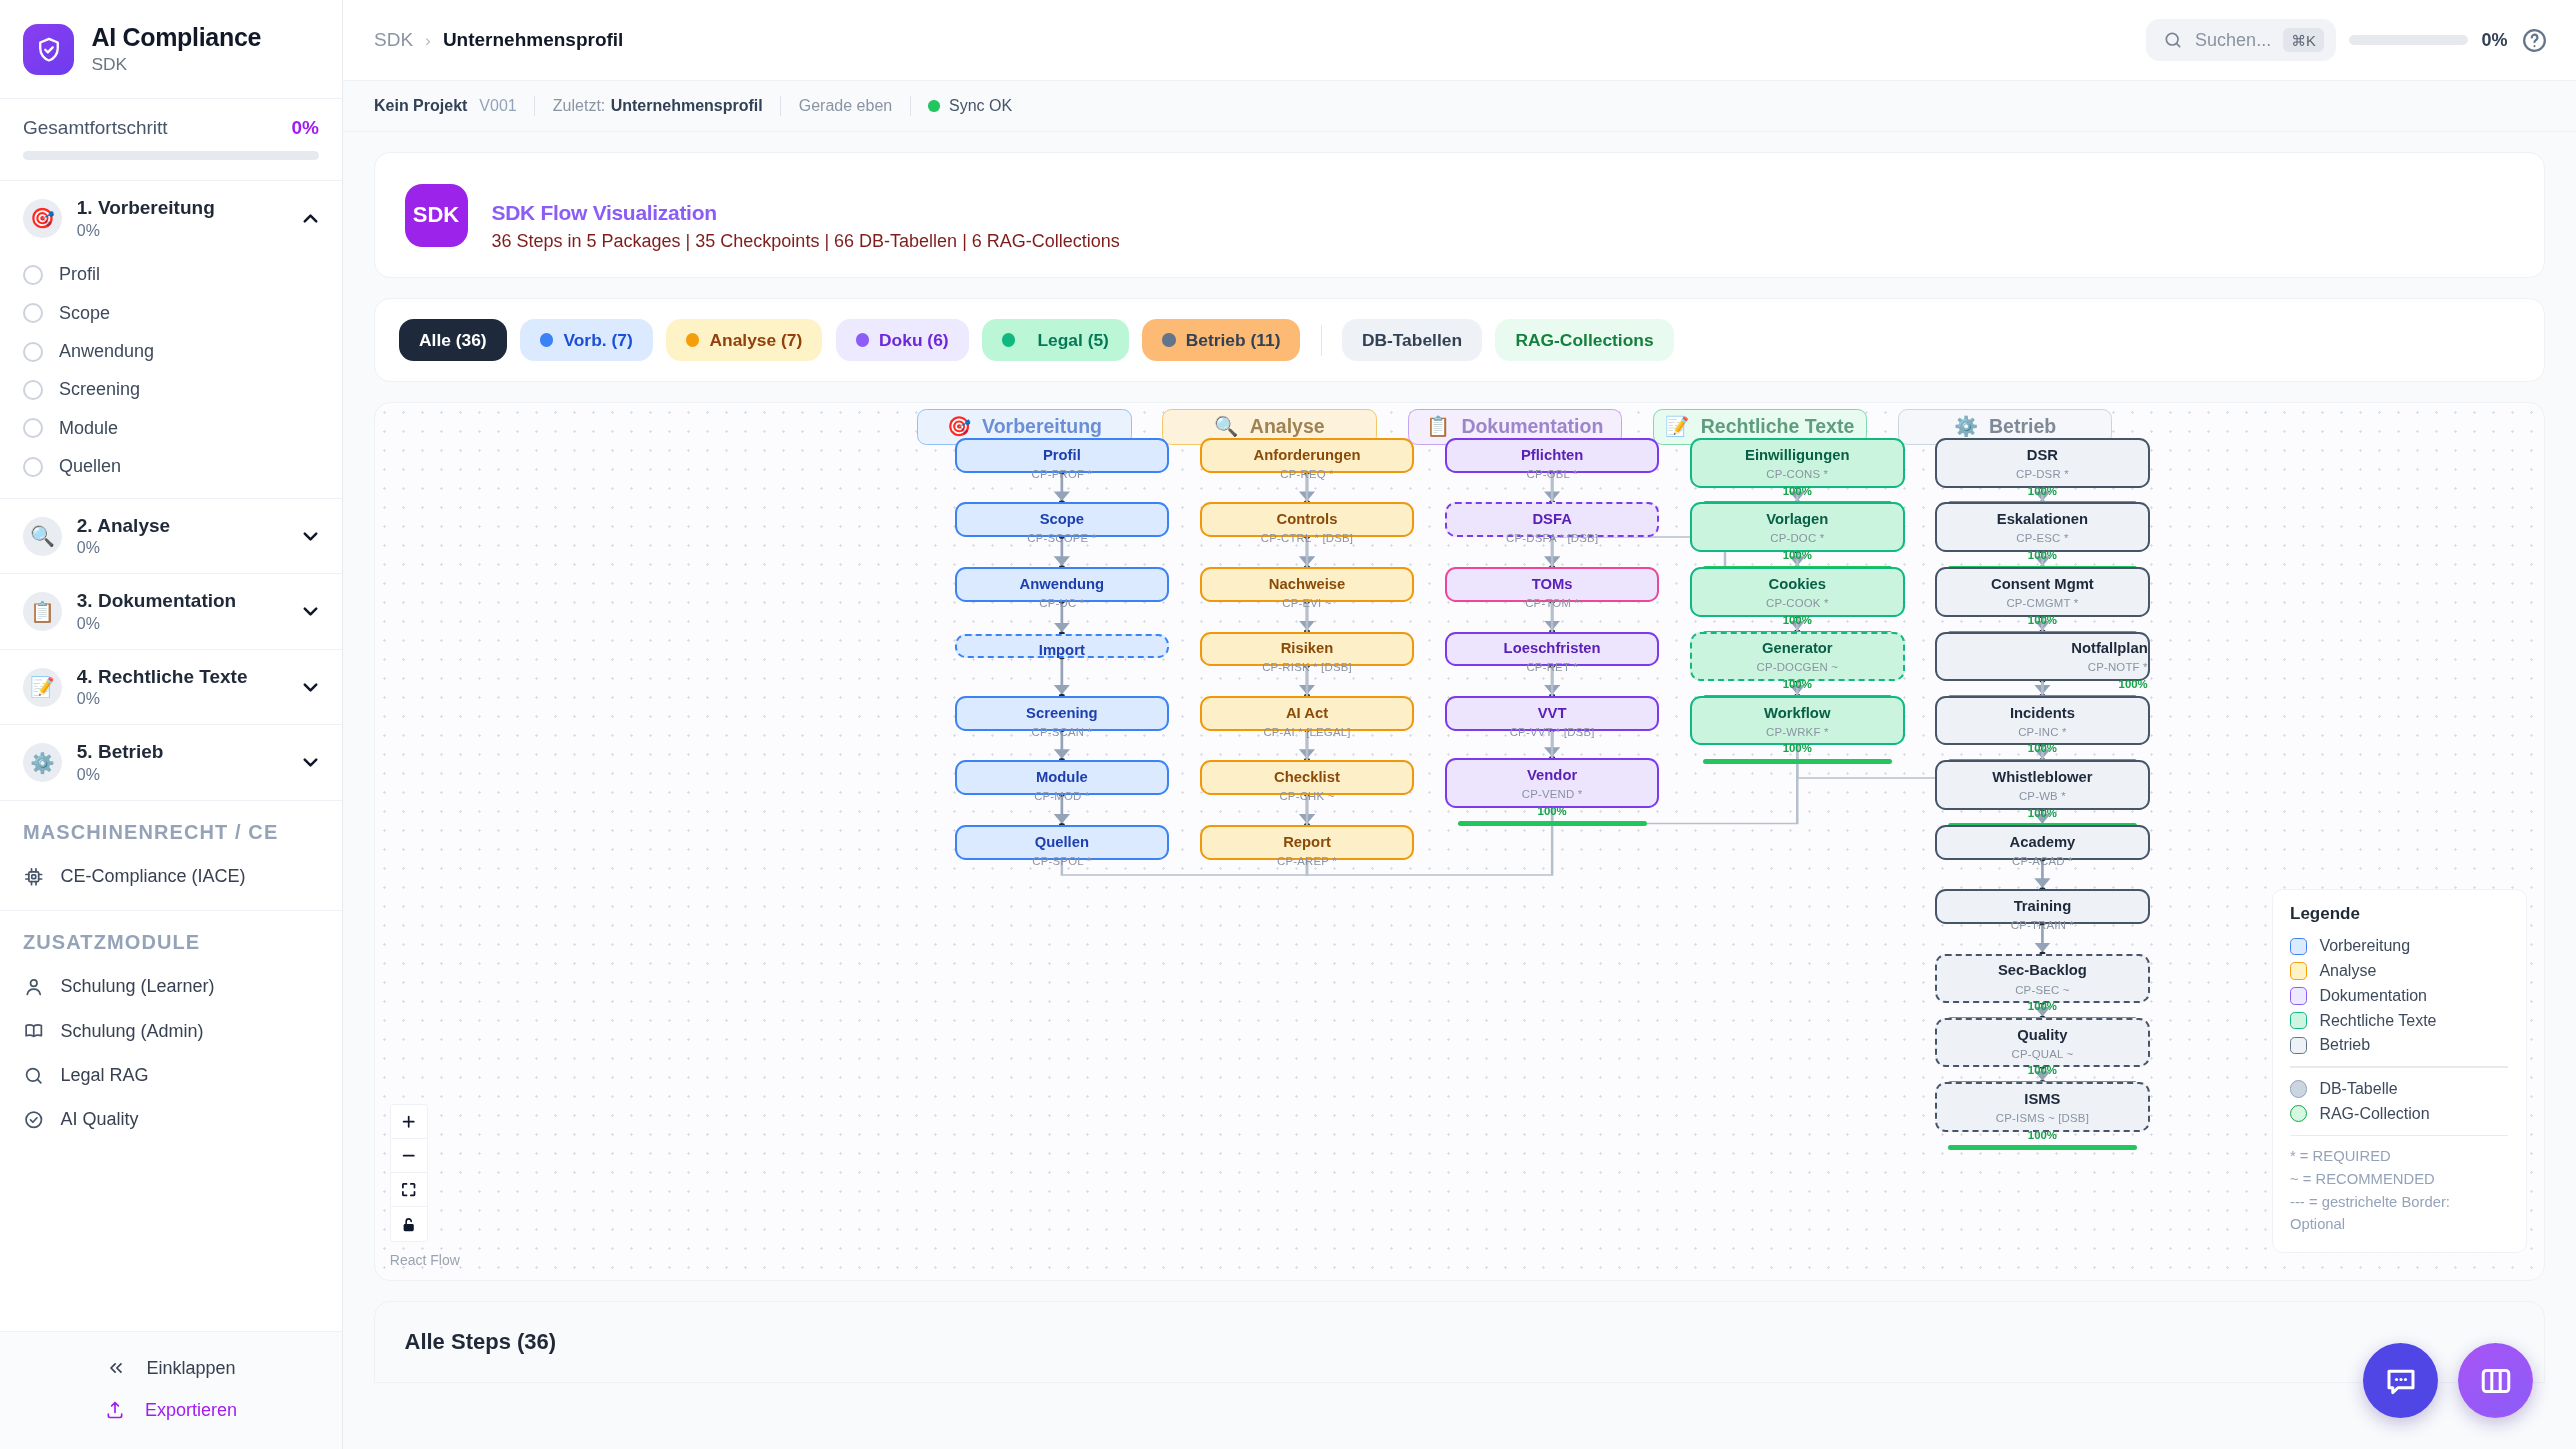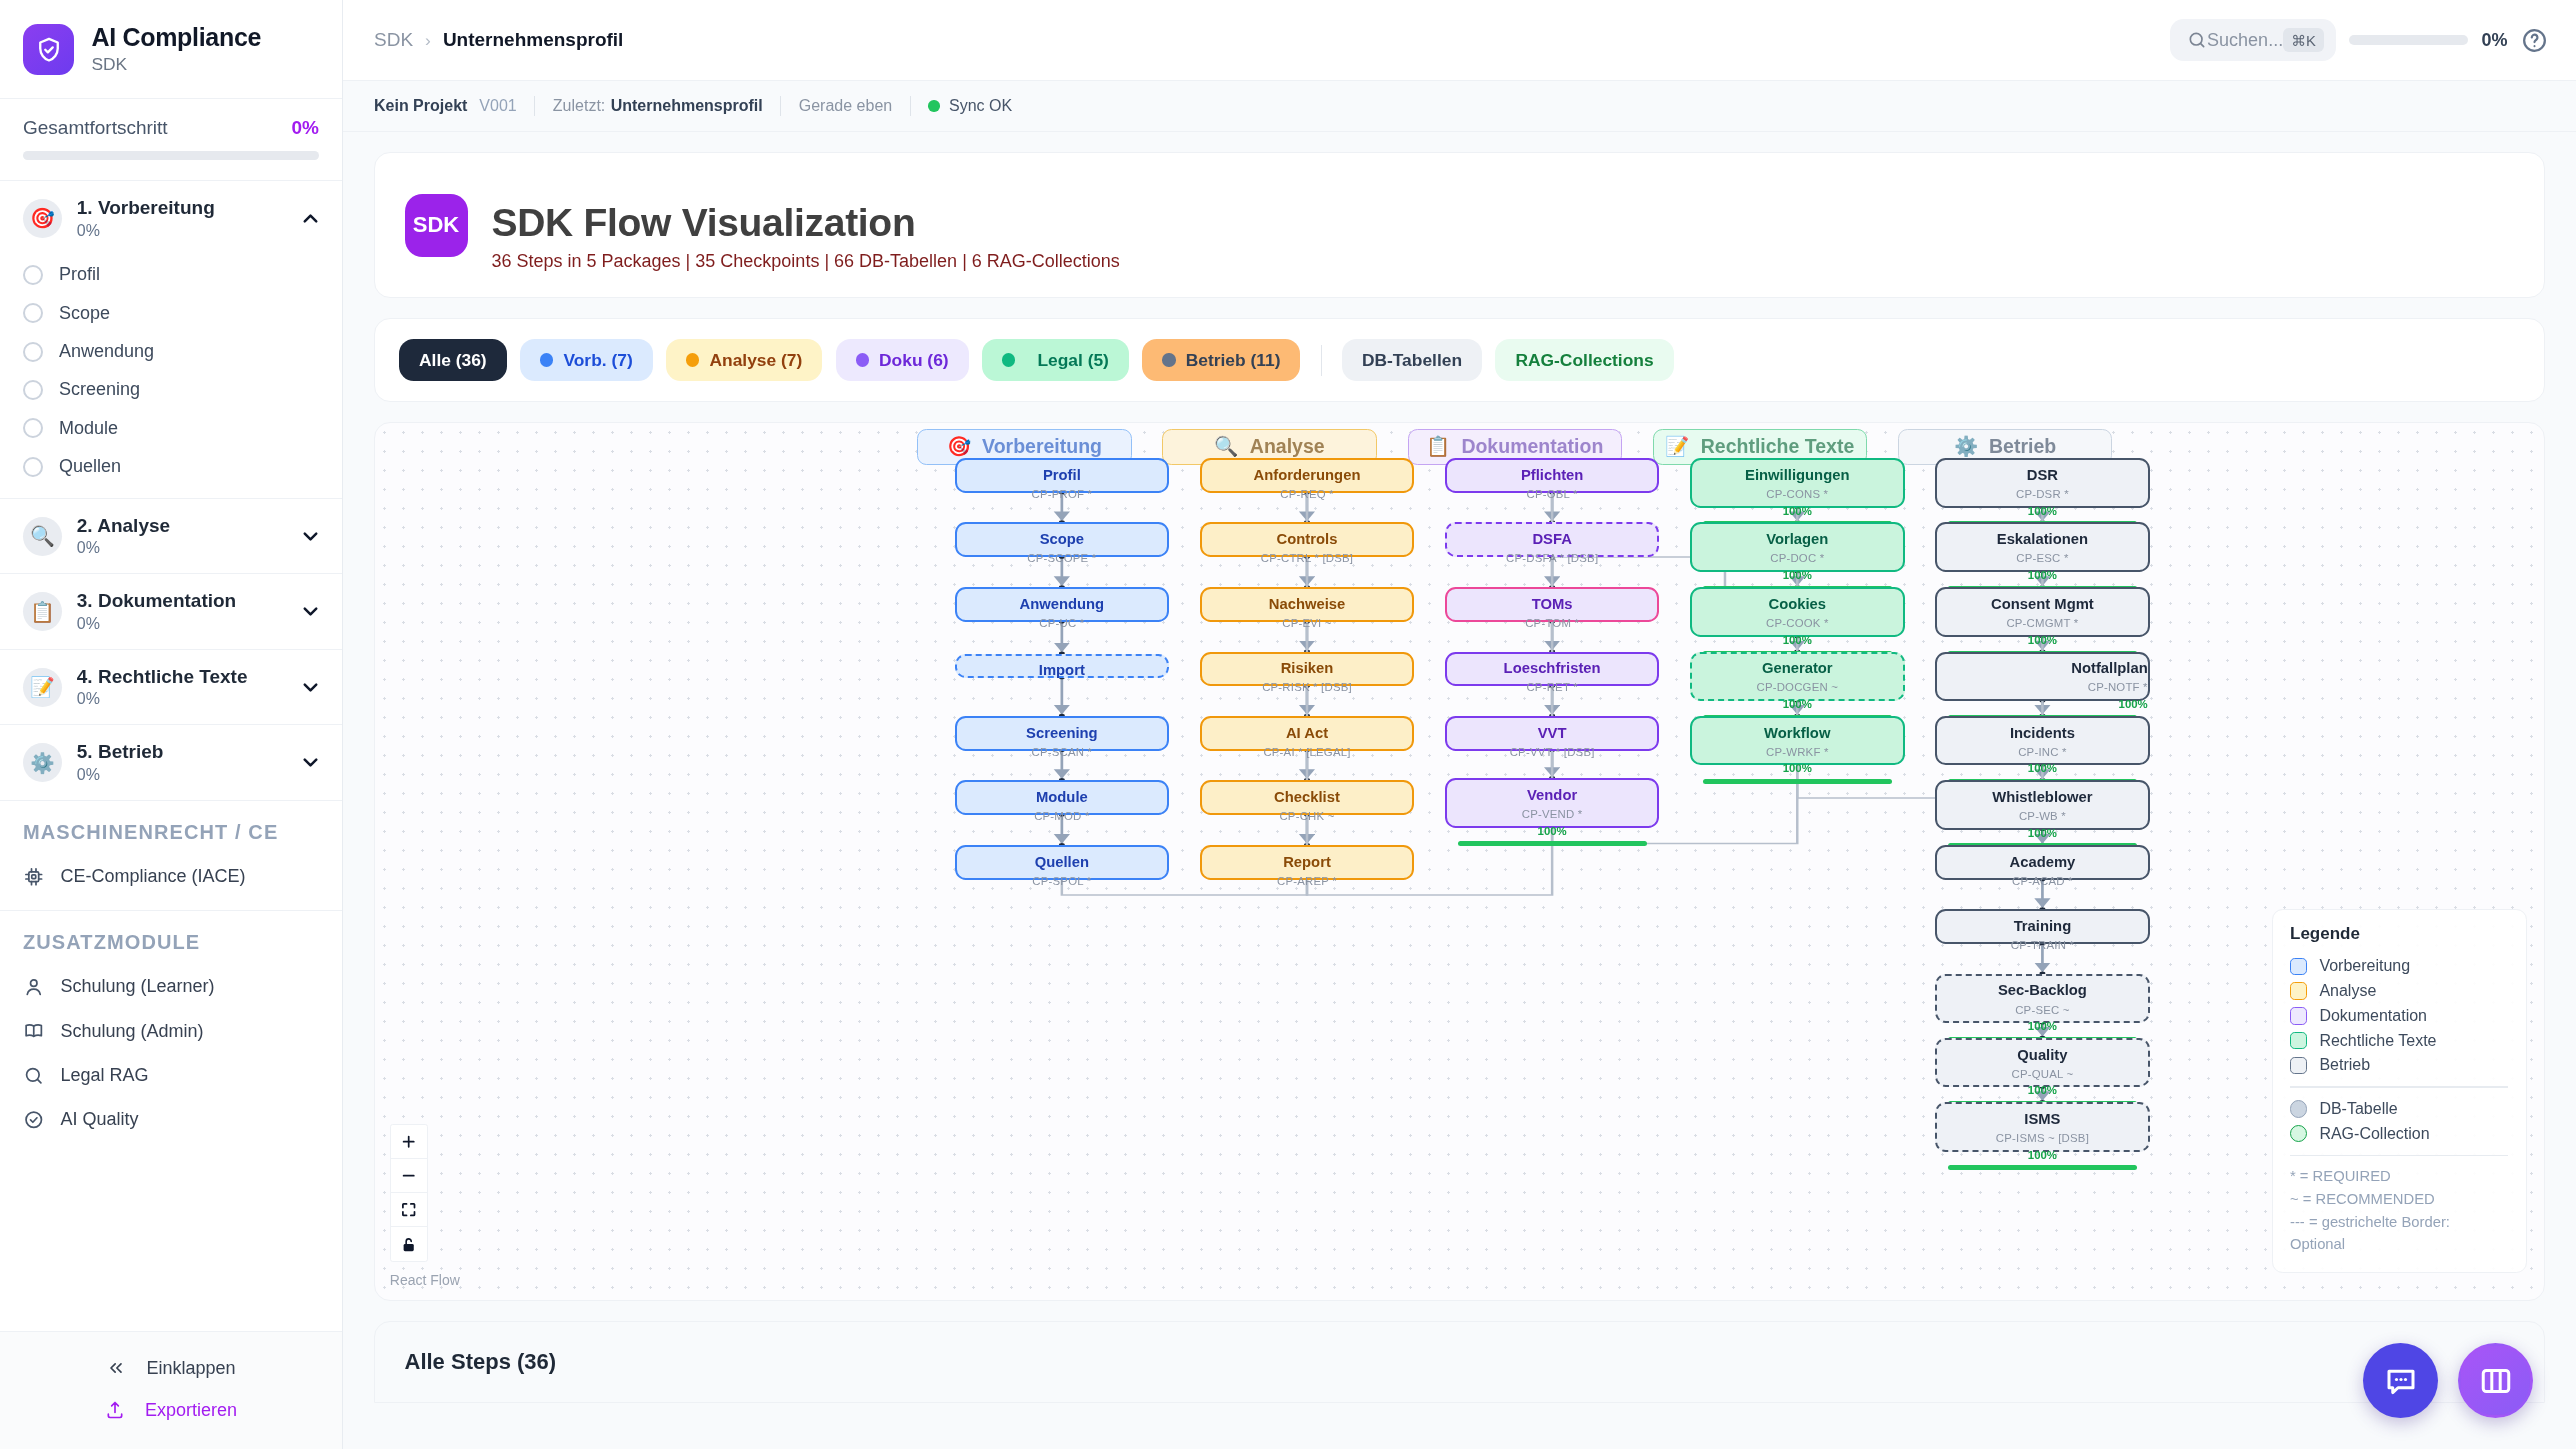--- a/index.html
+++ b/index.html
@@ -69,21 +69,21 @@
   
   .main { flex: 1 1 auto; height: 1449px; display: flex; flex-direction: column; background: #f8fafc; overflow: hidden;}
 
   .topbar { height: 81px; background: #fff; border-bottom: 1.3px solid #eef1f5;
      display: flex; align-items: center; padding: 0 28px 0 31px; gap: 13.4px; flex: 0 0 81px;}
   .crumbs { display: flex; align-items: center; gap: 12px; }
   .crumb-muted { font-size: 19px; color: #8a94a3; cursor: pointer; }
   .crumb-sep { font-size: 17.4px; color: #b4bcc7; }
   .crumb-cur { font-size: 19px; color: #111827; font-weight: 600; }
   .top-spacer { flex: 1 1 auto; }
-  .search-box { display: flex; align-items: center; background: #f1f3f7;
+  .search-box { display: flex; align-items: center; gap: 12px; background: #f1f3f7;
      border-radius: 13.4px; padding: 8.7px 12px 8.7px 17.4px; min-width: 161px; cursor: text; }
   .search-box svg { width: 20px; height: 20px; color: #7b8493; }
   .search-ph { font-size: 18px; color: #8a93a2; flex: 1 1 auto; }
   .kbd { background: #e2e6ec; border-radius: 6px; padding: 3.4px 8px; font-size: 14.8px; color: #5b6574; }
   .top-prog-bar { width: 119px; height: 10.7px; background: #e6e9ee; border-radius: 6px; }
   .top-prog-val { font-size: 18px; color: #334155; font-weight: 600; }
   .help-icon { width: 27px; height: 27px; color: #64748b; cursor: pointer; }
 
   .metabar { height: 51px; background: #f8fafc; border-bottom: 1.3px solid #eef1f5;
      display: flex; align-items: center; gap: 0; padding: 0 31px; flex: 0 0 51px; font-size: 16px; }
@@ -95,21 +95,21 @@
   .sync { display: flex; align-items: center; gap: 9.4px; color: #475569; }
   .sync-dot { width: 11.4px; height: 11.4px; border-radius: 50%; background: #22c55e; }
 
   .content { flex: 1 1 auto; padding: 20px 31px 0 31px; overflow: hidden; }
 
   .card { background: #fff; border: 1.3px solid #eef1f5; border-radius: 16px; }
 
   .hero { display: flex; align-items: center; gap: 24px; padding: 25.5px 29.5px; margin-bottom: 20px; }
   .hero-badge { width: 63px; height: 63px; border-radius: 17.4px; background: #9b23ea;
      display:flex; align-items:center; justify-content:center; color:#fff; font-size: 22px; font-weight: 700; flex: 0 0 63px;}
-  .hero-title { font-size: 39px; font-weight: 700; color: #404040; letter-spacing: -0.3px; margin-top: 22px;}
+  .hero-title { font-size: 21px; font-weight: 700; color: #8b5cf6; letter-spacing: -0.3px; margin-top: 22px;}
   .hero-sub { font-size: 18px; color: #7f1d1d; margin-top: 6px; }
 
   .chipbar { display: flex; align-items: center; gap: 13.4px; padding: 20px 24px; margin-bottom: 20px; }
   .chip { display:flex; align-items:center; gap: 10px; border-radius: 14.8px; padding: 10.7px 20px;
      font-size: 17.4px; font-weight: 600; cursor: pointer; white-space: nowrap; }
   .chip .cdot { width: 13.4px; height: 13.4px; border-radius: 50%; flex: 0 0 13.4px; }
   .chip-sep { width: 1.3px; height: 31px; background: #e2e6ec; margin: 0 6.7px; }
 
   
   .flowwrap { position: relative; height: 879px; border: 1.3px solid #eef1f5; border-radius: 16px;

